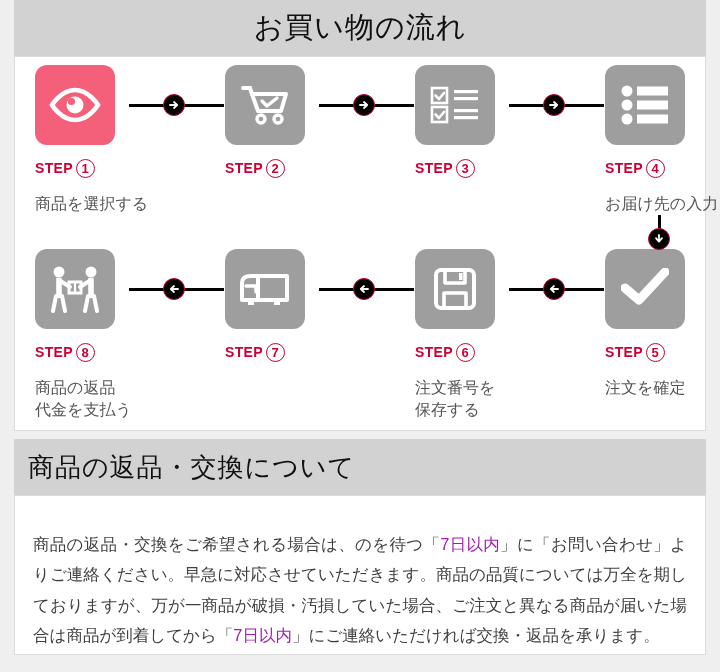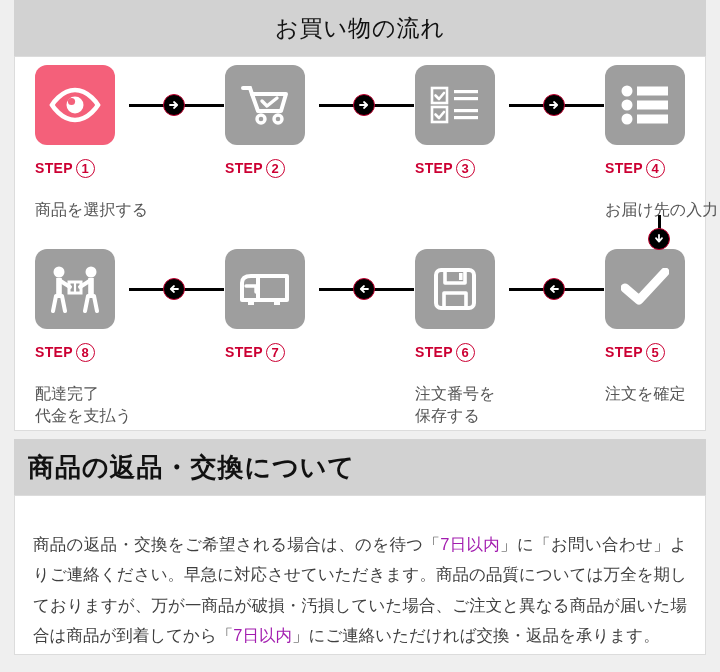--- a/index.html
+++ b/index.html
@@ -24,28 +24,28 @@
   
   .band {
     background: #d2d2d2;
     box-sizing: border-box;
     height: 56px;
     display: flex;
     align-items: center;
   }
   .band-title {
     font-family: "Liberation Serif", "DejaVu Serif", serif;
-    font-size: 23px;
+    font-size: 29px;
     color: #111;
     letter-spacing: 1px;
     white-space: nowrap;
   }
   .band.center { justify-content: center; }
   .band.left { justify-content: flex-start; padding-left: 14px; }
-  .band.left .band-title { font-size: 26px; font-weight: bold; }
+  .band.left .band-title { font-size: 26px; }
 
   
   .panel {
     background: #ffffff;
     border: 1px solid #dcdcdc;
     box-sizing: border-box;
   }
   .flow-panel {
     height: 375px;
     position: relative;
@@ -93,21 +93,21 @@
     border-radius: 50%;
     display: inline-flex;
     align-items: center;
     justify-content: center;
     font-size: 13px;
     font-weight: bold;
     line-height: 1;
     box-sizing: border-box;
   }
   .step-text {
-    margin-top: 20px;
+    margin-top: 14px;
     font-size: 16px;
     color: #555;
     line-height: 1.4;
     white-space: pre-line;
   }
 
   
   .conn {
     position: absolute;
     height: 3px;
@@ -293,21 +293,21 @@
             <path d="M43 15l-11 7" stroke="#fff" stroke-width="4" stroke-linecap="round"></path>
             <path d="M40 31l-3 15M46 31l3 15" stroke="#fff" stroke-width="4" stroke-linecap="round"></path>
             <rect x="21" y="17" width="12" height="11" fill="none" stroke="#fff" stroke-width="3"></rect>
             <path d="M27 17v11" stroke="#fff" stroke-width="2.2"></path>
           </svg>
         </div>
         <div class="step-label">
           <span>STEP</span>
           <span class="step-num">8</span>
         </div>
-        <div class="step-text">配達完了
+        <div class="step-text">商品の返品
 代金を支払う</div>
       </div>
 
       <div class="step" style="left:210px;">
         <div class="tile">
           <svg width="54" height="40" viewBox="0 0 54 40">
             <path d="M4 14c0-5 4-7 9-7h36v24H4z" fill="none" stroke="#fff" stroke-width="4" stroke-linejoin="round"></path>
             <path d="M20 7v24" stroke="#fff" stroke-width="4"></path>
             <path d="M8 17h10v6" fill="none" stroke="#fff" stroke-width="3.4" stroke-linecap="round" stroke-linejoin="round"></path>
             <rect x="10" y="31" width="6" height="5" fill="#fff"></rect>

